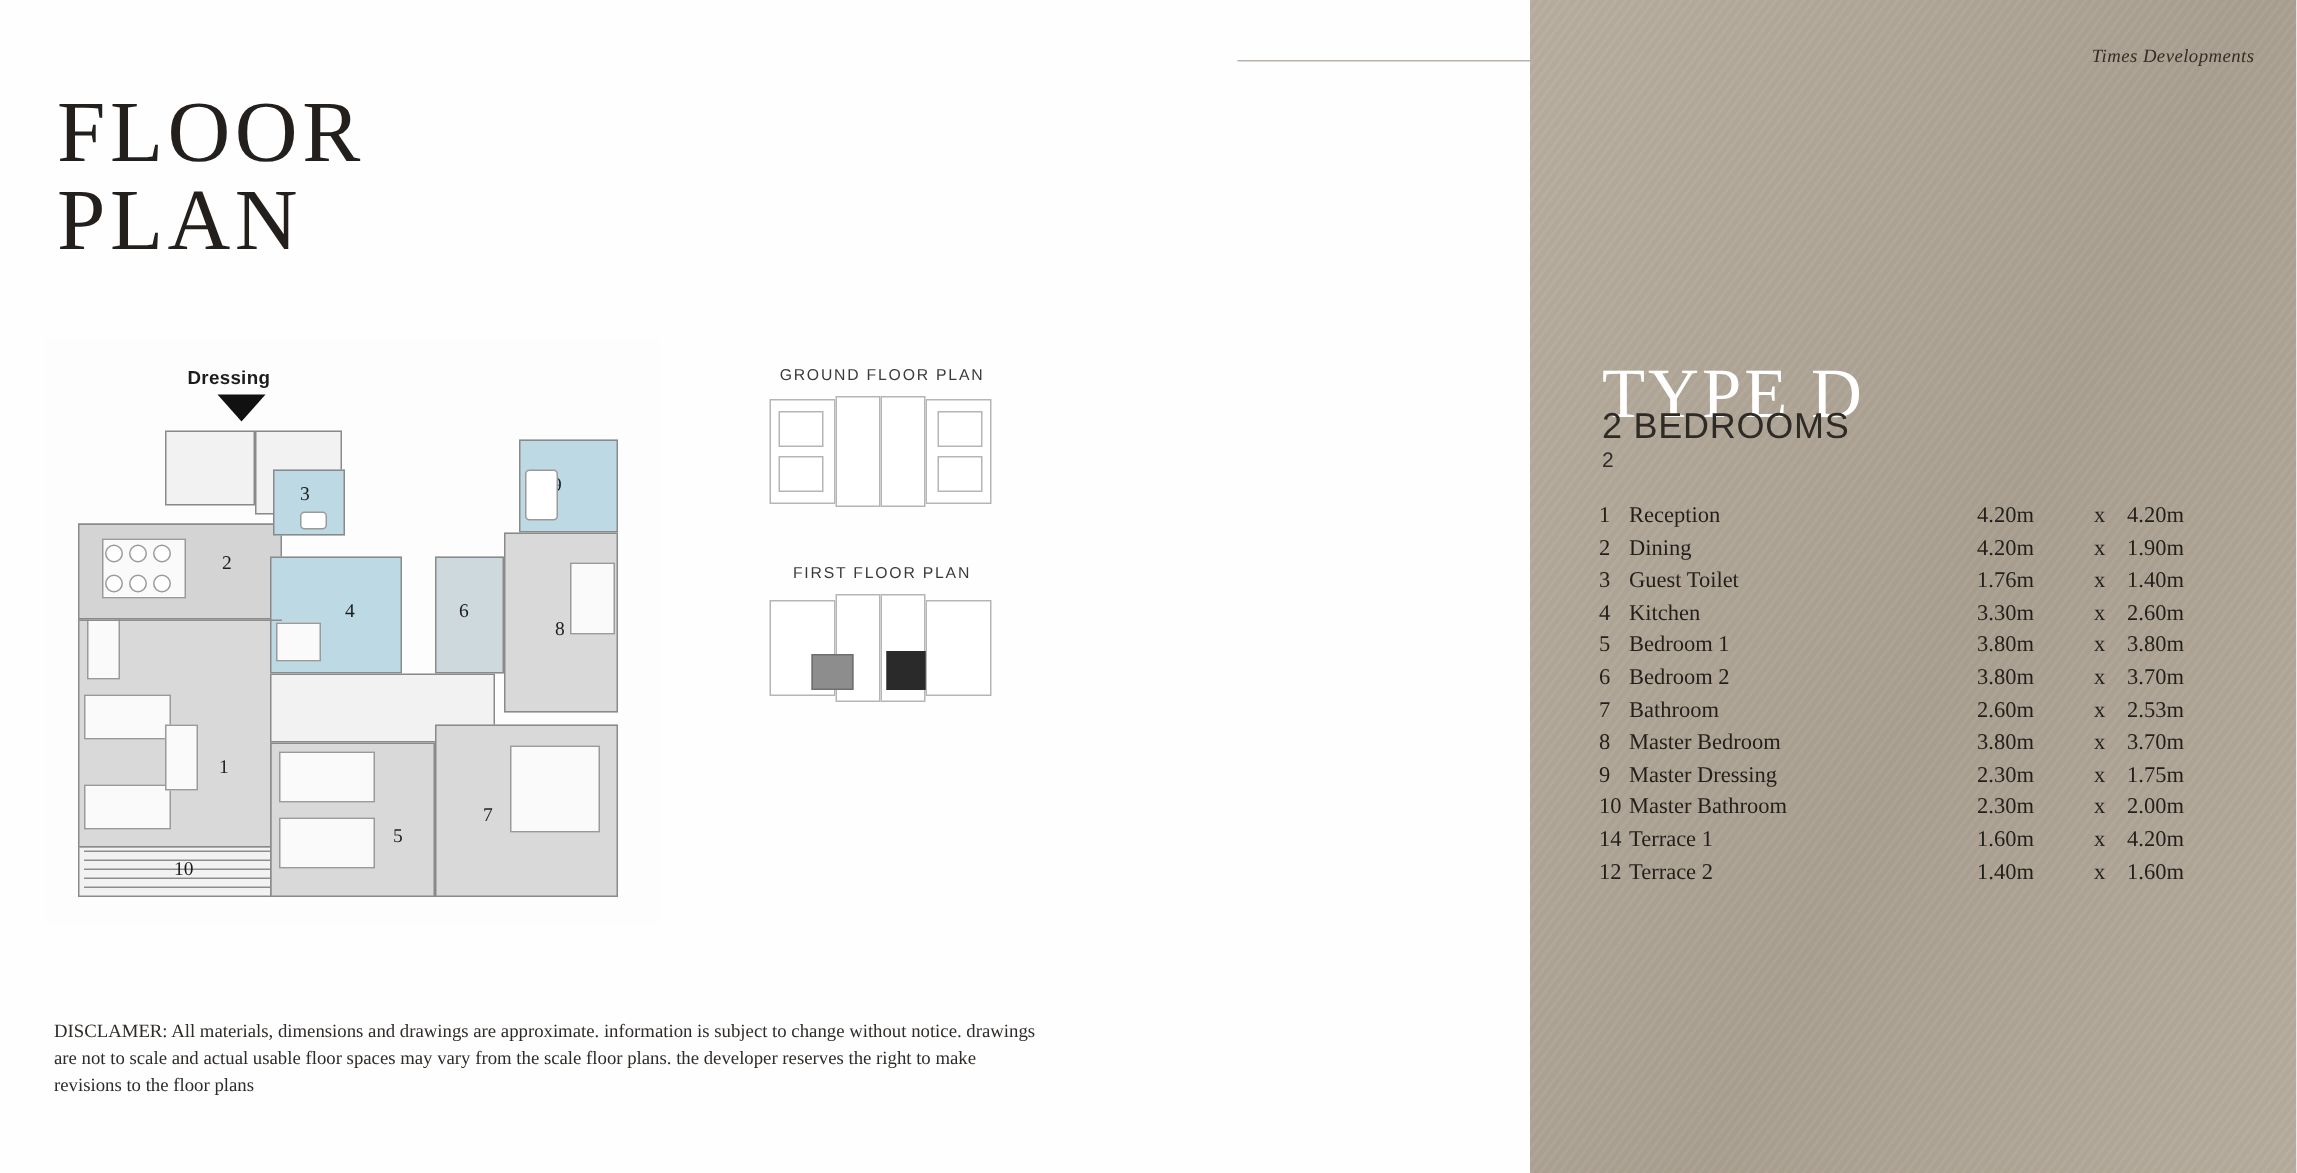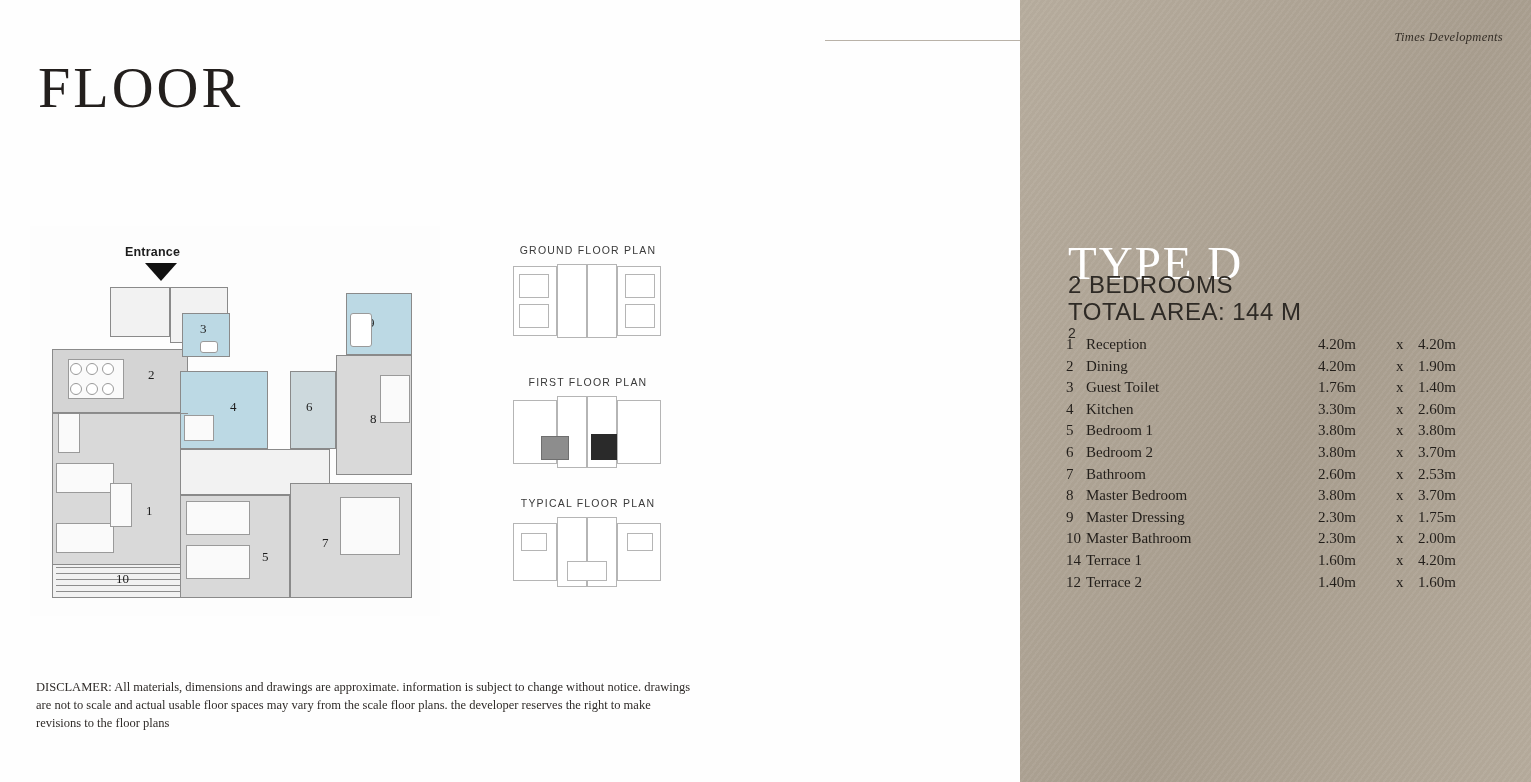--- a/index.html
+++ b/index.html
@@ -110,25 +110,26 @@
 <body>
 
 <div class="page">
 
   <div class="left">
 
     <div class="topline"></div>
 
     <div class="title">
       <span>FLOOR</span>
+      <span>PLAN</span>
     </div>
 
     <div class="planwrap"></div>
 
-    <div class="entrance-label">Entrance</div>
+    <div class="entrance-label">Dressing</div>
     <div class="entrance-arrow"></div>
 
     <div class="plan">
 
       <div class="rm w" style="left:2px;top:281px;width:136px;height:34px;"></div>
       <div class="thin" style="left:6px;top:284px;width:128px;height:1px;"></div>
       <div class="thin" style="left:6px;top:290px;width:128px;height:1px;"></div>
       <div class="thin" style="left:6px;top:296px;width:128px;height:1px;"></div>
       <div class="thin" style="left:6px;top:302px;width:128px;height:1px;"></div>
       <div class="thin" style="left:6px;top:308px;width:128px;height:1px;"></div>
@@ -207,45 +208,33 @@
         <div class="kcell" style="left:44px;top:0;width:30px;height:74px;"></div>
         <div class="kcell" style="left:74px;top:0;width:30px;height:74px;"></div>
         <div class="kcell" style="left:104px;top:2px;width:44px;height:70px;"></div>
         <div class="kcell" style="left:6px;top:10px;width:30px;height:24px;"></div>
         <div class="kcell" style="left:6px;top:40px;width:30px;height:24px;"></div>
         <div class="kcell" style="left:112px;top:10px;width:30px;height:24px;"></div>
         <div class="kcell" style="left:112px;top:40px;width:30px;height:24px;"></div>
       </div>
     </div>
 
-    <div class="keyblock" style="left:503px;top:497px;width:170px;">
-      <div class="keytitle">TYPICAL FLOOR PLAN</div>
-      <div class="keyimg">
-        <div class="kcell" style="left:0;top:6px;width:44px;height:58px;"></div>
-        <div class="kcell" style="left:44px;top:0;width:30px;height:70px;"></div>
-        <div class="kcell" style="left:74px;top:0;width:30px;height:70px;"></div>
-        <div class="kcell" style="left:104px;top:6px;width:44px;height:58px;"></div>
-        <div class="kcell" style="left:8px;top:16px;width:26px;height:18px;"></div>
-        <div class="kcell" style="left:114px;top:16px;width:26px;height:18px;"></div>
-        <div class="kcell" style="left:54px;top:44px;width:40px;height:20px;"></div>
-      </div>
-    </div>
 
     <div class="disclaimer">DISCLAMER: All materials, dimensions and drawings are approximate. information is subject to change without notice. drawings are not to scale and actual usable floor spaces may vary from the scale floor plans. the developer reserves the right to make revisions to the floor plans</div>
   </div>
 
   <div class="right">
     <div class="brand">Times Developments</div>
 
     <div class="type">TYPE D</div>
 
     <div class="beds">
       <span>2 BEDROOMS</span>
       <span>
-        <span>TOTAL AREA: 144 M</span><sup>2</sup>
+        <sup>2</sup>
       </span>
     </div>
 
     <div class="table">
 
       <div class="row">
         <div class="r-idx">1</div>
         <div class="r-name">Reception</div>
         <div class="r-w">4.20m</div>
         <div class="r-x">x</div>

